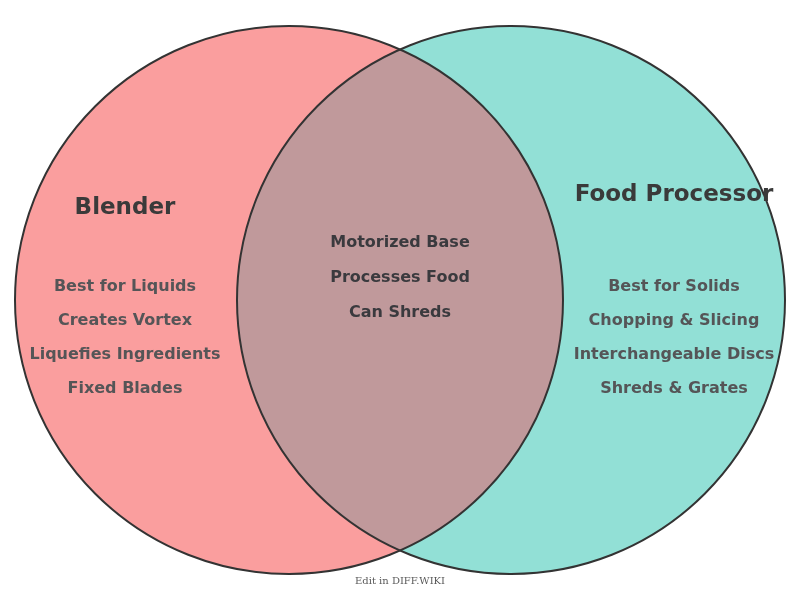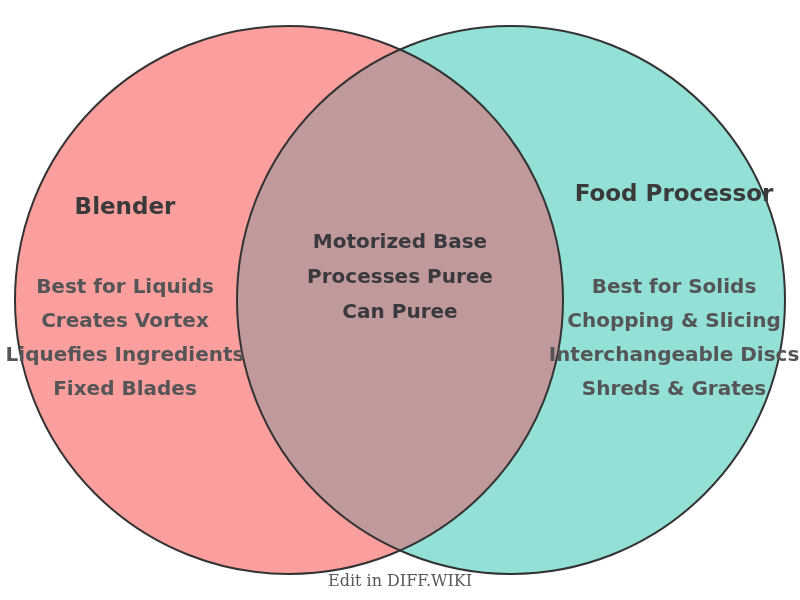--- a/index.html
+++ b/index.html
@@ -29,35 +29,35 @@
   .circle-title {
     font-size: 23px;
     font-weight: bold;
     color: #3a3a3a;
   }
   .item-block {
     position: absolute;
     text-align: center;
   }
   .item-block .item {
-    font-size: 20px;
+    font-size: 16px;
     font-weight: bold;
     white-space: nowrap;
   }
   .side-items .item {
     line-height: 34px;
     color: #555557;
   }
   .center-items .item {
     line-height: 35px;
     color: #3a3a3e;
   }
   .footer-note {
     font-family: "DejaVu Serif", serif;
-    font-size: 16px;
+    font-size: 10px;
     font-weight: normal;
     color: #595959;
   }
 </style>
 </head>
 <body>
 
 <div class="stage">
 
   <svg width="800" height="600" viewBox="0 0 800 600">
@@ -79,22 +79,22 @@
 
   <div class="item-block side-items" style="left:-10px; top:269px; width:270px;">
     <div class="item">Best for Liquids</div>
     <div class="item">Creates Vortex</div>
     <div class="item">Liquefies Ingredients</div>
     <div class="item">Fixed Blades</div>
   </div>
 
   <div class="item-block center-items" style="left:250px; top:224px; width:300px;">
     <div class="item">Motorized Base</div>
-    <div class="item">Processes Puree</div>
-    <div class="item">Can Puree</div>
+    <div class="item">Processes Food</div>
+    <div class="item">Can Shreds</div>
   </div>
 
   <div class="item-block side-items" style="left:534px; top:269px; width:280px;">
     <div class="item">Best for Solids</div>
     <div class="item">Chopping &amp; Slicing</div>
     <div class="item">Interchangeable Discs</div>
     <div class="item">Shreds &amp; Grates</div>
   </div>
 
   <div class="label footer-note" style="left:400px; top:580px;">Edit in DIFF.WIKI</div>

